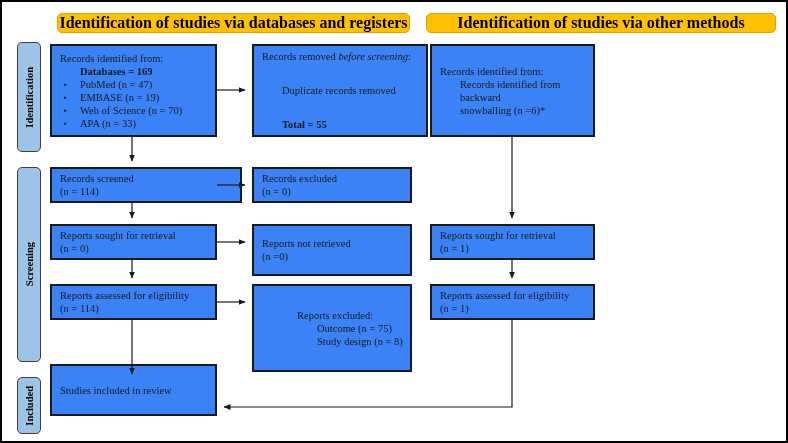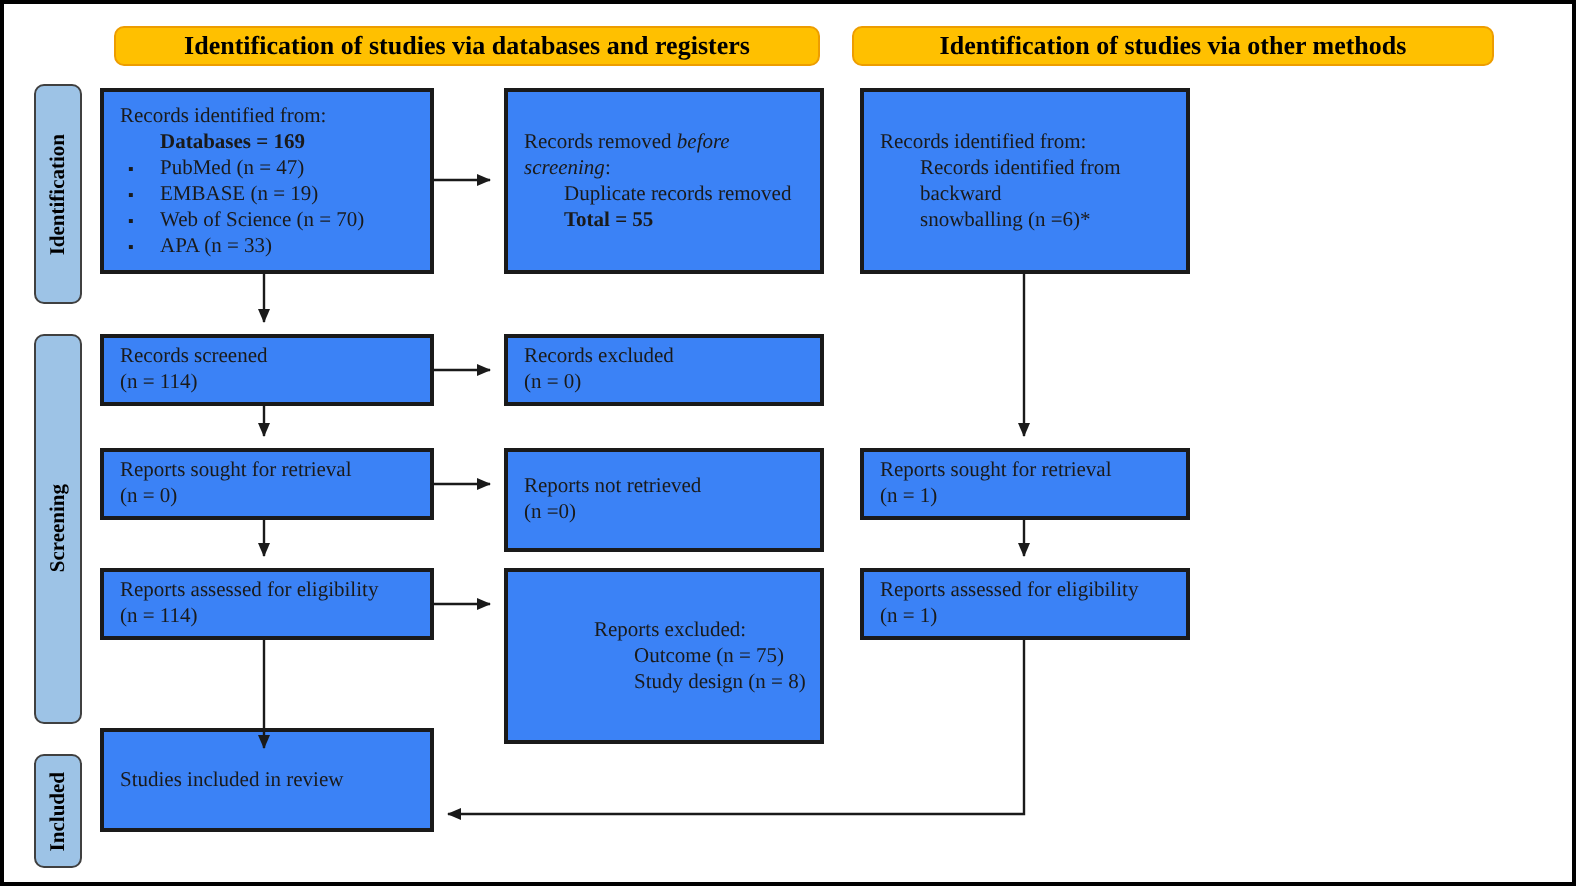--- a/index.html
+++ b/index.html
@@ -6,24 +6,24 @@
   * { box-sizing:border-box; }
   .frame {
     position:relative; width:788px; height:443px; background:#ffffff;
     border:2px solid #000; overflow:hidden;
     font-family:"Liberation Serif", serif; color:#111;
   }
   .banner {
     position:absolute; height:20px; background:var(--banner-fill,#FFC000);
     border:1px solid var(--banner-border,#ED9D00); border-radius:5px;
     display:flex; align-items:center; justify-content:center;
-    font-size:13px; font-weight:bold; color:#000;
+    font-size:16px; font-weight:bold; color:#000;
   }
   .banner-left  { left:55px; top:11px; width:353px; }
-  .banner-right { left:424px; top:11px; width:321px; }
+  .banner-right { left:424px; top:11px; width:350px; }
 
   .stage {
     position:absolute; width:24px; background:var(--stage-fill,#9DC3E6);
     border:1px solid var(--stage-border,#404040); border-radius:5px;
     display:flex; align-items:center; justify-content:center;
   }
   .stage span {
     writing-mode:vertical-rl; transform:rotate(180deg);
     font-size:10.5px; font-weight:bold; white-space:nowrap; color:#000;
   }
@@ -39,26 +39,26 @@
     padding:4px 5px 4px 8px;
   }
   .indent { margin-left:20px; }
   .bold   { font-weight:bold; }
   .it     { font-style:italic; }
   .bullet-row { display:flex; margin-left:4px; }
   .bullet { width:16px; font-size:8px; line-height:13px; flex:0 0 16px; }
 
   
   .bA { left:48px; top:42px;  width:167px; height:93px; }
-  .bB { left:48px; top:165px; width:167px; height:36px; }
+  .bB { left:48px; top:165px; width:192px; height:36px; }
   .bC { left:48px; top:222px; width:167px; height:36px; }
   .bD { left:48px; top:282px; width:167px; height:36px; }
   .bE { left:48px; top:362px; width:167px; height:52px; }
   
-  .bF { left:250px; top:42px;  width:160px; height:93px; }
+  .bF { left:250px; top:42px;  width:176px; height:93px;justify-content:space-between; }
   .bG { left:250px; top:165px; width:160px; height:36px; }
   .bH { left:250px; top:222px; width:160px; height:52px; }
   .bI { left:250px; top:282px; width:160px; height:88px;padding-left:43px; }
   
   .bJ { left:428px; top:42px;  width:165px; height:93px; }
   .bK { left:428px; top:222px; width:165px; height:36px; }
   .bL { left:428px; top:282px; width:165px; height:36px; }
 
   .arrows { position:absolute; left:0; top:0; width:788px; height:443px; pointer-events:none; }
 </style>

